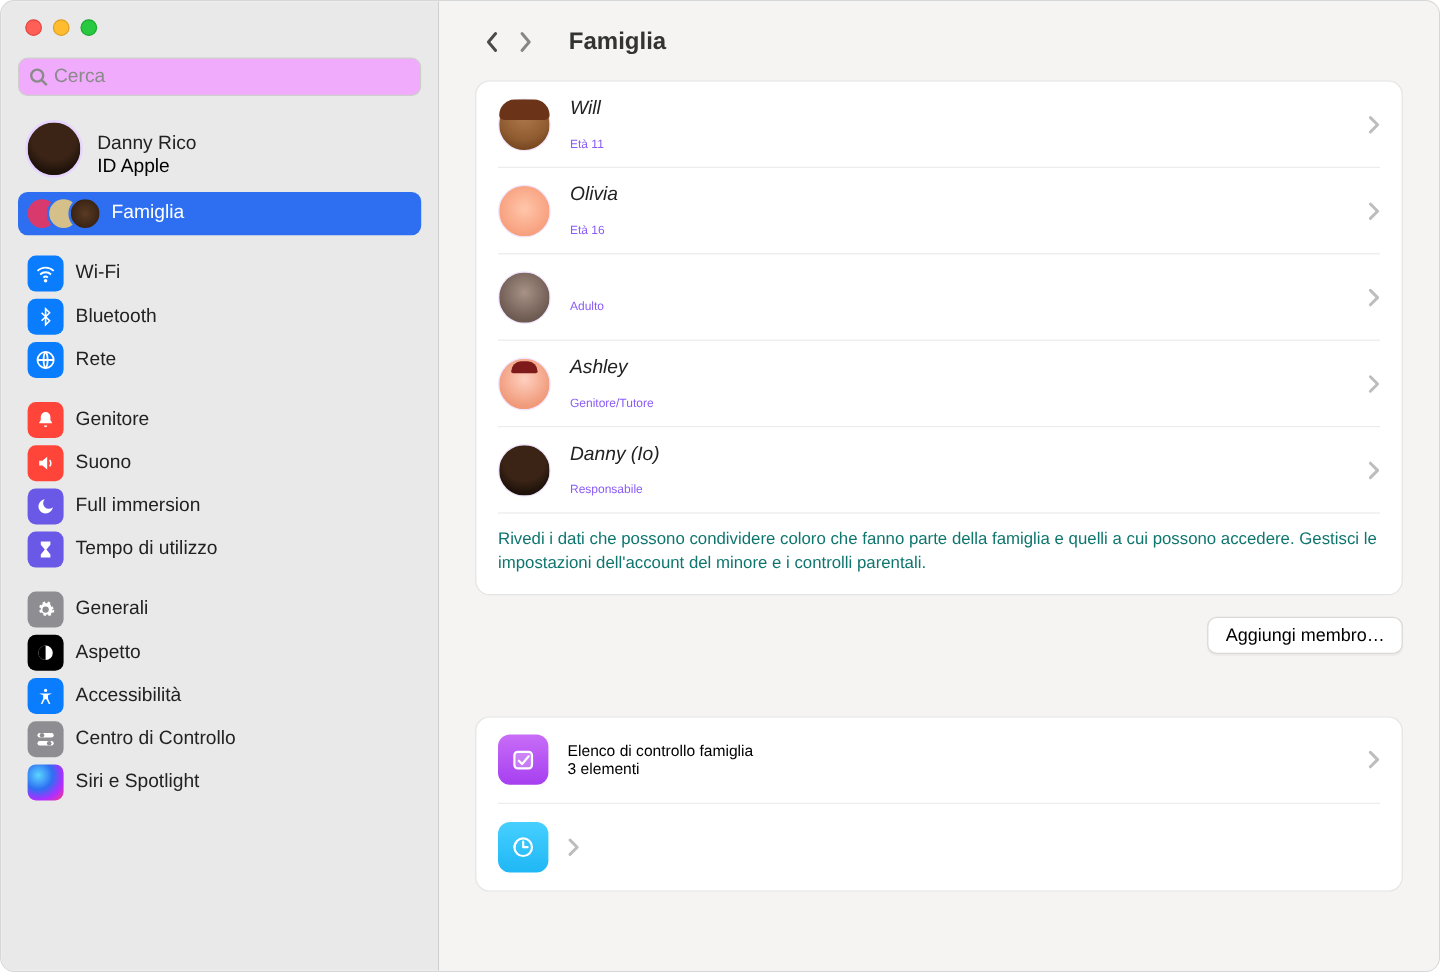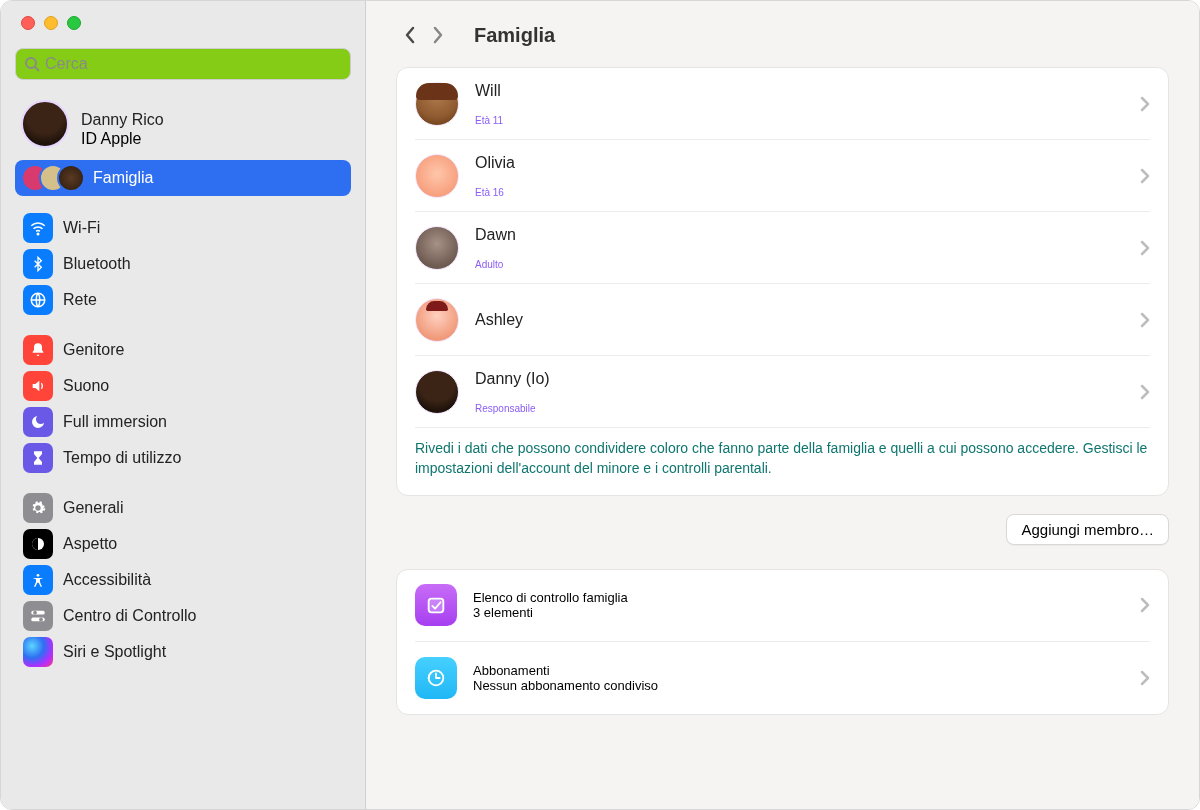--- a/index.html
+++ b/index.html
@@ -30,21 +30,21 @@
   gap: 9px;
   padding: 5px 0 18px 20px;
 }
 .dot { width: 14px; height: 14px; border-radius: 50%; }
 .dot.red { background: #ff5f57; border: 0.5px solid #e24640; }
 .dot.yellow { background: #febc2e; border: 0.5px solid #dfa023; }
 .dot.green { background: #28c840; border: 0.5px solid #1ba92f; }
 
 .search {
   margin: 0 14px 10px 14px;
-  background: #84cc16;
+  background: #f0abfc;
   border: 1px solid #cfcecd;
   border-radius: 8px;
   height: 32px;
   display: flex;
   align-items: center;
   padding: 0 8px;
   color: #8a8a8a;
 }
 .search svg { flex: 0 0 auto; margin-right: 5px; }
 .search input {
@@ -155,31 +155,31 @@
 }
 .av-will   { background: radial-gradient(circle at 50% 30%, #b07a4c 0%, #8e5a2f 60%, #5f3410 100%); border-color:#bfe0ff; position:relative;}
 .av-will::before{content:"";position:absolute;top:0;left:0;right:0;height:42%;background:#6b3318;border-radius:44px 44px 14px 14px;}
 .av-olivia { background: radial-gradient(circle at 50% 45%, #ffc6aa 0%, #f7a07e 70%); border-color:#ff3b8d;}
 .av-dawn   { background: radial-gradient(circle at 50% 40%, #a89288 0%, #6d5a50 70%); border-color:#ffd36b;}
 .av-ashley { background: radial-gradient(circle at 50% 40%, #ffd0c0 0%, #f09a7a 70%); border-color:#ff9fb0; position:relative;}
 .av-ashley::before{content:"";position:absolute;top:2px;left:10px;right:10px;height:10px;background:#7e1a1a;border-radius:10px 10px 2px 2px;}
 .av-danny  { background: radial-gradient(circle at 50% 30%, #3b2416 0%, #3b2416 48%, #1e120a 75%); border-color:#e6d6ff;}
 
 .row .txt { flex: 1; }
-.row .nm { font-size: 16px; color: #222; font-weight: 500; }
+.row .nm { font-size: 16px; color: #222; font-weight: 500; font-style: italic; }
 .row .sb { font-size: 10px; color: #8b5cf6; margin-top: 15px; }
 .row .chev { color: #bdbdbd; }
 
 .card .caption {
   font-size: 14px; color: #0f766e; line-height: 1.45;
   padding: 10px 0 16px 0;
   border-top: none;
 }
 
-.add-row { display: flex; justify-content: flex-end; margin: -2px 0 24px 0; }
+.add-row { display: flex; justify-content: flex-end; margin: -2px 0 52px 0; }
 .add-btn {
   background: #fff;
   border: 1px solid #d9d8d7;
   border-radius: 8px;
   padding: 6px 14px;
   font-size: 15px;
   box-shadow: 0 1px 1px rgba(0,0,0,0.04);
 }
 
 .opt-row {
@@ -381,31 +381,31 @@
         <div class="nm">Olivia</div>
         <div class="sb">Età 16</div>
       </div>
       <svg class="chev" width="10" height="16" viewBox="0 0 10 16" fill="none" stroke="currentColor" stroke-width="2.5" stroke-linecap="round" stroke-linejoin="round">
           <polyline points="2 2 8 8 2 14"></polyline>
         </svg>
     </div>
     <div class="row">
       <div class="avatar av-dawn"></div>
       <div class="txt">
-        <div class="nm">Dawn</div>
         <div class="sb">Adulto</div>
       </div>
       <svg class="chev" width="10" height="16" viewBox="0 0 10 16" fill="none" stroke="currentColor" stroke-width="2.5" stroke-linecap="round" stroke-linejoin="round">
           <polyline points="2 2 8 8 2 14"></polyline>
         </svg>
     </div>
     <div class="row">
       <div class="avatar av-ashley"></div>
       <div class="txt">
         <div class="nm">Ashley</div>
+        <div class="sb">Genitore/Tutore</div>
       </div>
       <svg class="chev" width="10" height="16" viewBox="0 0 10 16" fill="none" stroke="currentColor" stroke-width="2.5" stroke-linecap="round" stroke-linejoin="round">
           <polyline points="2 2 8 8 2 14"></polyline>
         </svg>
     </div>
     <div class="row">
       <div class="avatar av-danny"></div>
       <div class="txt">
         <div class="nm">Danny (Io)</div>
         <div class="sb">Responsabile</div>
@@ -438,22 +438,18 @@
         </svg>
     </div>
     <div class="opt-row">
       <div class="opt-icon oi-teal">
         <svg width="22" height="22" viewBox="0 0 24 24" fill="none" stroke="#fff" stroke-width="2">
             <circle cx="12" cy="12" r="8"></circle>
             <path d="M12 7v5M12 12h4" stroke-linecap="round"></path>
             <path d="M4 12a8 8 0 0 1 2-5" stroke-linecap="round"></path>
           </svg>
       </div>
-      <div class="txt" style="flex:1">
-        <div class="nm">Abbonamenti</div>
-        <div class="sb">Nessun abbonamento condiviso</div>
-      </div>
       <svg class="chev" width="10" height="16" viewBox="0 0 10 16" fill="none" stroke="#bdbdbd" stroke-width="2.5" stroke-linecap="round" stroke-linejoin="round">
           <polyline points="2 2 8 8 2 14"></polyline>
         </svg>
     </div>
   </div>
 </div>
 
 </body></html>

